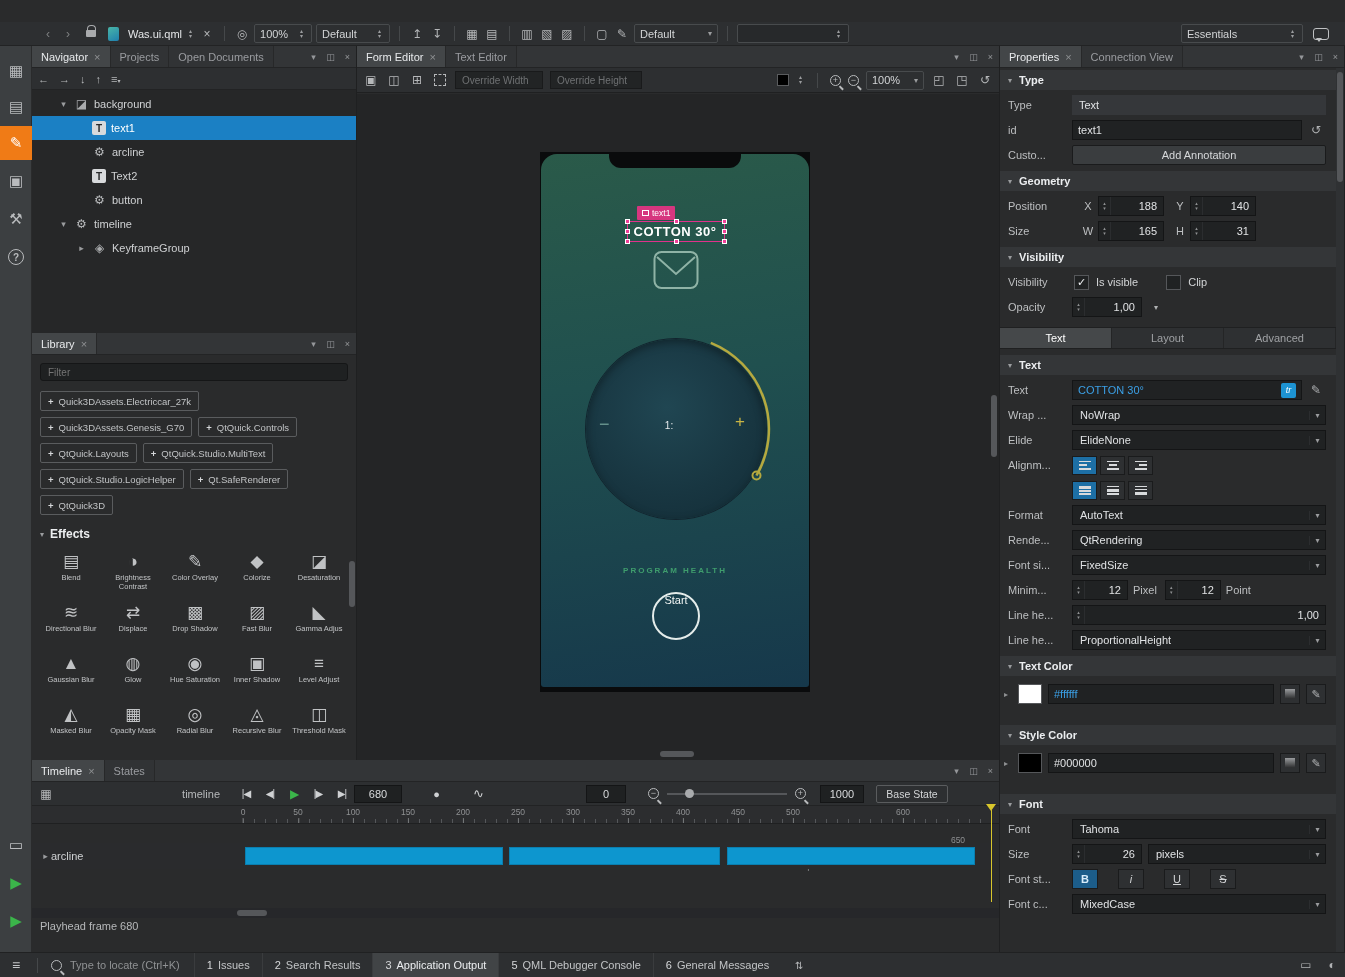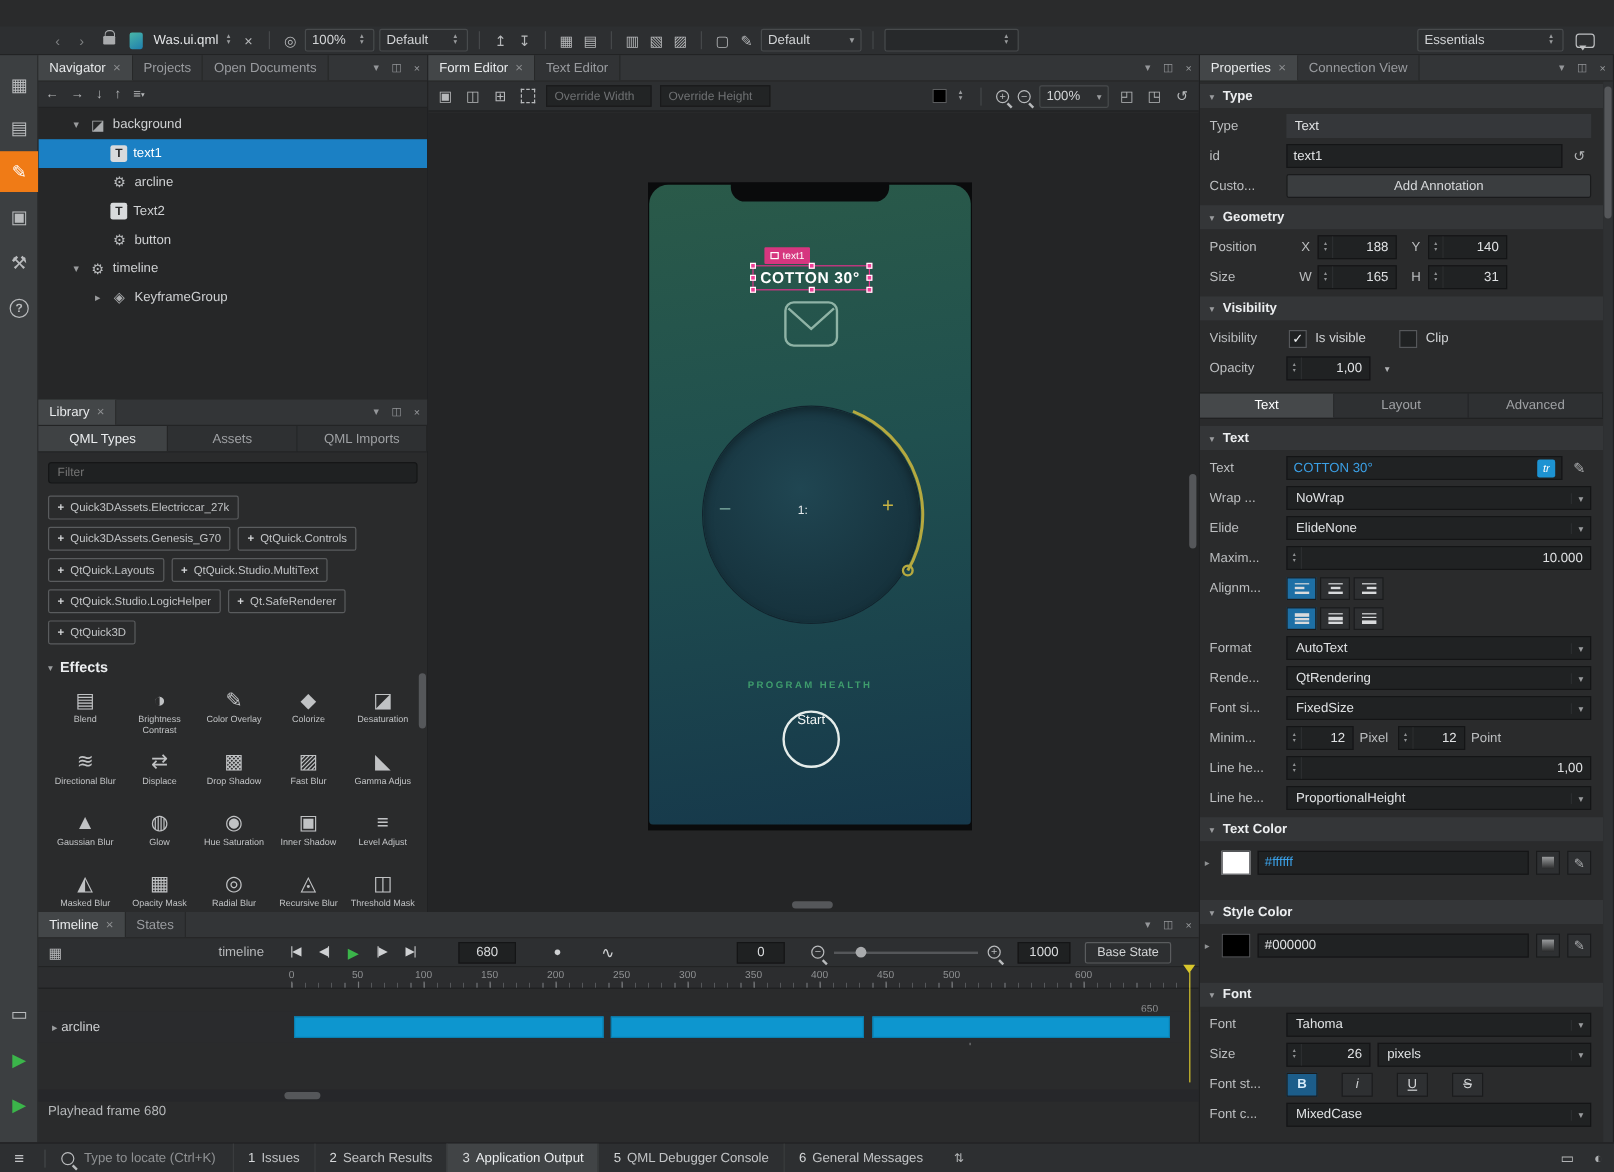--- a/index.html
+++ b/index.html
@@ -335,31 +335,20 @@
     <div class="tabbar">
       <div class="tab active">
           <span>Library</span>
           <span class="x">×</span>
         </div>
       <span class="flexspace"></span>
       <span class="bar-icon">▾</span>
       <span class="bar-icon">◫</span>
       <span class="bar-icon">×</span>
     </div>
-    <div class="subtabs">
-      <div class="subtab active">
-          <span>QML Types</span>
-        </div>
-      <div class="subtab">
-          <span>Assets</span>
-        </div>
-      <div class="subtab">
-          <span>QML Imports</span>
-        </div>
-    </div>
     <input class="filter-input" placeholder="Filter" style="">
     <div class="imports">
         <button class="import-btn">
           <b>+</b>
           <span>Quick3DAssets.Electriccar_27k</span>
         </button>
         <button class="import-btn">
           <b>+</b>
           <span>Quick3DAssets.Genesis_G70</span>
         </button>
@@ -574,21 +563,21 @@
       <span class="bar-icon">×</span>
     </div>
     <div class="tl-controls">
       <span class="ic">▦</span>
       <span class="tl-name">timeline</span>
       <span class="tl-btn" style="margin-left:14px">|◀</span>
       <span class="tl-btn">◀|</span>
       <span class="tl-btn play">▶</span>
       <span class="tl-btn">|▶</span>
       <span class="tl-btn">▶|</span>
-      <span class="tl-field" style="margin-left:28px">680</span>
+      <span class="tl-field" style="margin-left:0">680</span>
       <span class="tl-btn" style="margin-left:22px;font-size:11px">●</span>
       <span class="tl-btn" style="margin-left:18px;font-size:13px">∿</span>
       <span class="tl-field" style="margin-left:96px;width:40px">0</span>
       <span class="mag" style="margin-left:22px">−</span>
       <div class="tl-slider">
           <i class="handle"></i>
         </div>
       <span class="mag">+</span>
       <span class="tl-field" style="margin-left:14px;width:44px">1000</span>
       <button class="tl-statebtn">Base State</button>
@@ -766,30 +755,20 @@
           </div>
       </div>
       <div class="prow">
         <span class="plabel">Elide</span>
         <div class="dd">
             <span class="dd-val">ElideNone</span>
             <span class="dd-arr">▾</span>
           </div>
       </div>
       <div class="prow">
-        <span class="plabel">Maxim...</span>
-        <div class="spin" style="flex:1">
-            <span class="spin-arr">
-              <b>▴</b>
-              <b>▾</b>
-            </span>
-            <span class="spin-val">10.000</span>
-          </div>
-      </div>
-      <div class="prow">
         <span class="plabel">Alignm...</span>
         <div class="alngrp">
           <div class="alnbtn active">
               <span class="bars left">
                 <i></i>
                 <i></i>
                 <i></i>
               </span>
             </div>
           <div class="alnbtn">

